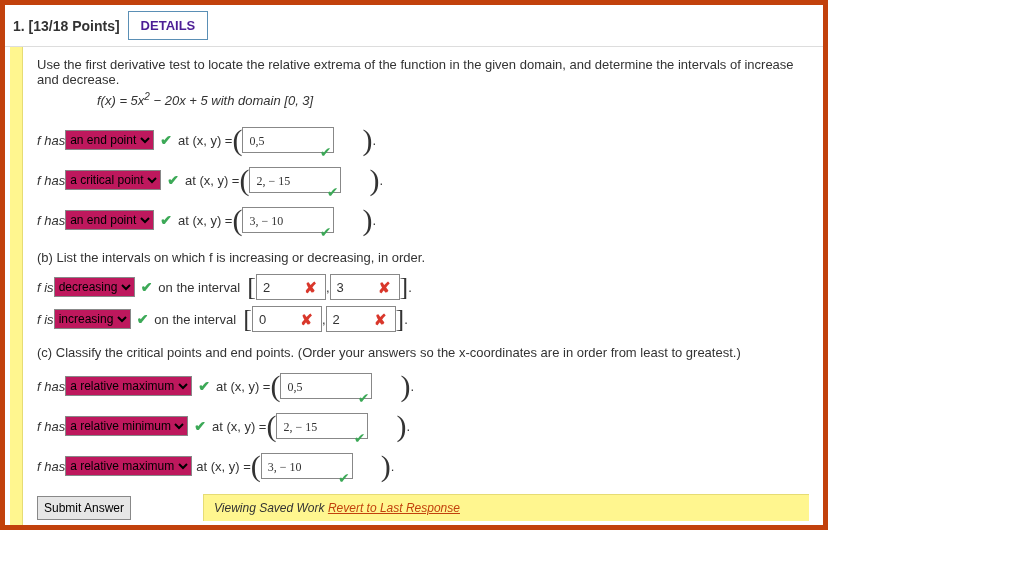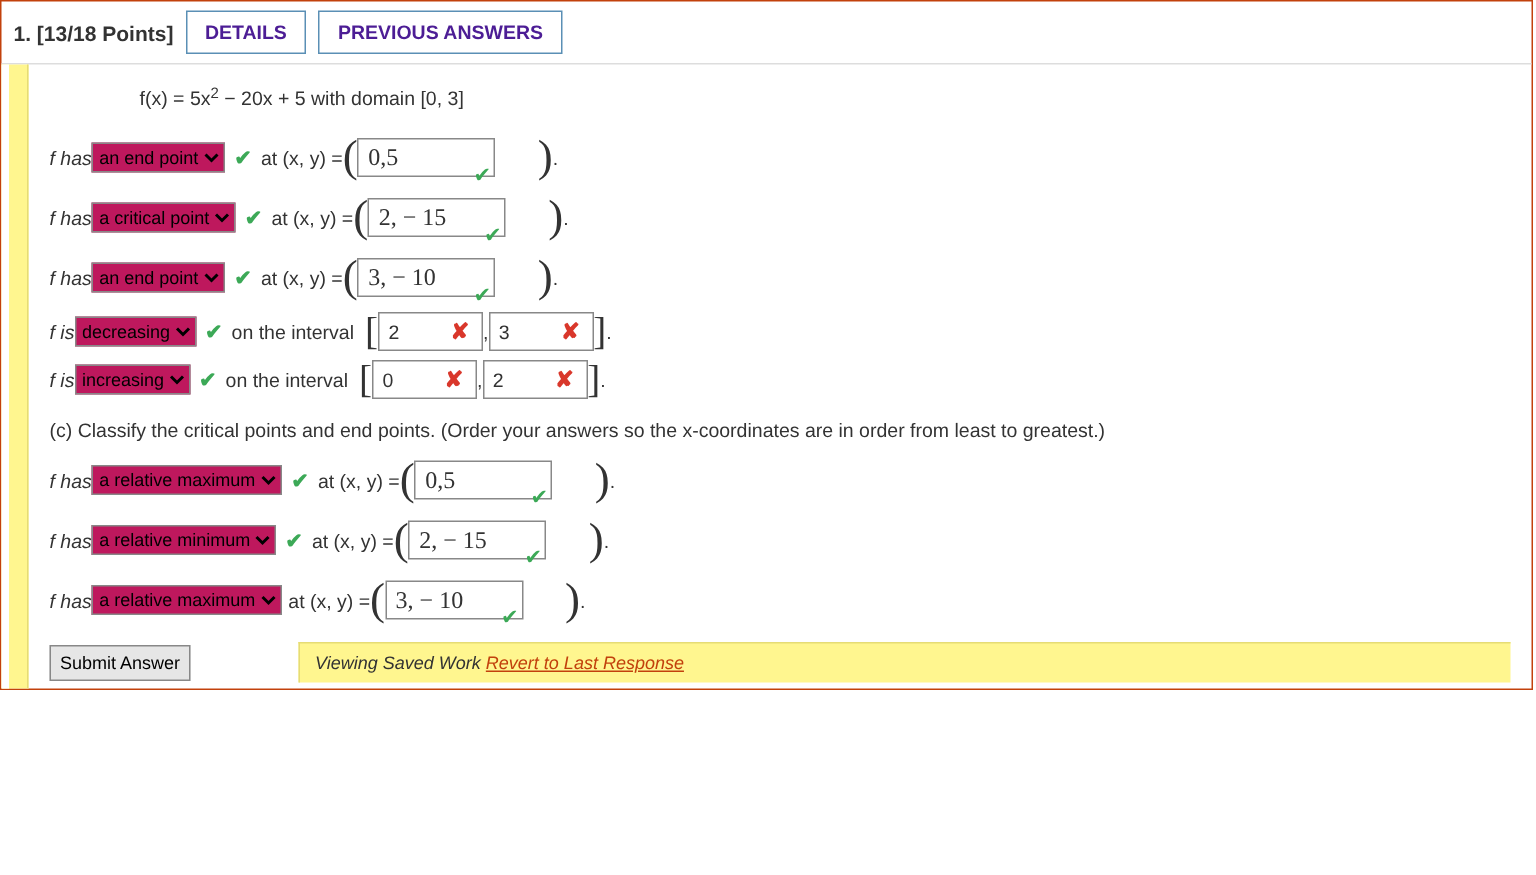--- a/index.html
+++ b/index.html
@@ -5,22 +5,22 @@
   * { box-sizing: border-box; }
   body {
     margin: 0;
     font-family: Arial, Helvetica, sans-serif;
     font-size: 13px;
     color: #333;
     background: #fff;
     width: 1024px;
   }
   .outer {
-    border: 1px solid #c2410c;
-    width: 1022px;
+    border: 5px solid #c2410c;
+    width: 828px;
   }
   .header-row {
     display: flex;
     align-items: center;
     padding: 6px 8px;
     border-bottom: 1px solid #ddd;
     gap: 8px;
   }
   .qnum { font-weight: bold; font-size: 14px; }
   .btn {
@@ -40,21 +40,21 @@
     border-right: 1px solid #e6dc75;
     border-left: 5px solid #fff;
   }
   .content {
     flex: 1;
     padding: 10px 14px 4px 14px;
     font-size: 13px;
     color: #333;
   }
   .intro { margin-bottom: 4px; }
-  .formula { margin: 4px 0 14px 60px; }
+  .formula { margin: 4px 0 14px 60px; font-style: italic; }
   sup { font-size: 10px; }
   .part { margin: 12px 0 8px 0; }
   .row { display: flex; align-items: center; margin: 4px 0; height: 36px; }
   .ital { font-style: italic; }
   select {
     font-size: 12px;
     border: 1px solid #888;
     background: #be185d;
     height: 20px;
   }
@@ -66,21 +66,21 @@
   }
   .paren { font-size: 30px; font-weight: 300; font-family: 'Times New Roman', serif; }
   .bracket { font-size: 26px; font-family: 'Times New Roman', serif; }
   .ans-box {
     border: 1px solid #888;
     min-width: 92px;
     height: 26px;
     line-height: 26px;
     padding: 0 6px;
     font-family: 'Times New Roman', serif;
-    font-size: 16px;
+    font-size: 12px;
     position: relative;
     display: inline-block;
   }
   .ans-box.small { min-width: 70px; font-family: Arial; font-size: 13px; }
   .tick-under::after {
     content: "\2714";
     color: #3ca957;
     position: absolute;
     right: 2px;
     bottom: -14px;
@@ -118,27 +118,27 @@
   }
   .saved-work a { color: #c2410c; }
 </style>
 </head>
 <body>
 
 <div class="outer">
   <div class="header-row">
     <span class="qnum">1. [13/18 Points]</span>
     <button class="btn">DETAILS</button>
-    <button class="btn">PREVIOUS ANSWERS</button>
     <span class="spacer"></span>
   </div>
   <div class="body-wrap">
     <div class="side-strip"></div>
     <div class="content">
 
+      <div class="intro">Use the first derivative test to locate the relative extrema of the function in the given domain, and determine the intervals of increase and decrease.</div>
       <div class="formula">
         <span>f(x) = 5x</span><sup>2</sup><span> − 20x + 5 with domain [0, 3]</span>
       </div>
 
 
       <div class="row">
         <span class="ital">f has </span>
         <select><option>an end point</option></select>
         <span class="check">✔</span>
         <span>at (x, y) = </span>
@@ -161,20 +161,21 @@
         <span class="ital">f has </span>
         <select><option>an end point</option></select>
         <span class="check">✔</span>
         <span>at (x, y) = </span>
         <span class="paren">(</span>
         <span class="ans-box tick-under">3, − 10</span>
         <span class="paren" style="margin-left:28px">)</span>
           <span>.</span>
       </div>
 
+      <div class="part">(b) List the intervals on which f is increasing or decreasing, in order.</div>
       <div class="row" style="height:28px">
         <span class="ital">f is </span>
         <select><option>decreasing</option></select>
         <span class="check">✔</span>
         <span>on the interval</span>&nbsp;&nbsp;
         <span class="bracket">[</span>
         <span class="ans-box small"><span>2</span><span class="cross-in">✘</span></span>
         <span> , </span>
         <span class="ans-box small"><span>3</span><span class="cross-in">✘</span></span>
         <span class="bracket">]</span><span>.</span>

